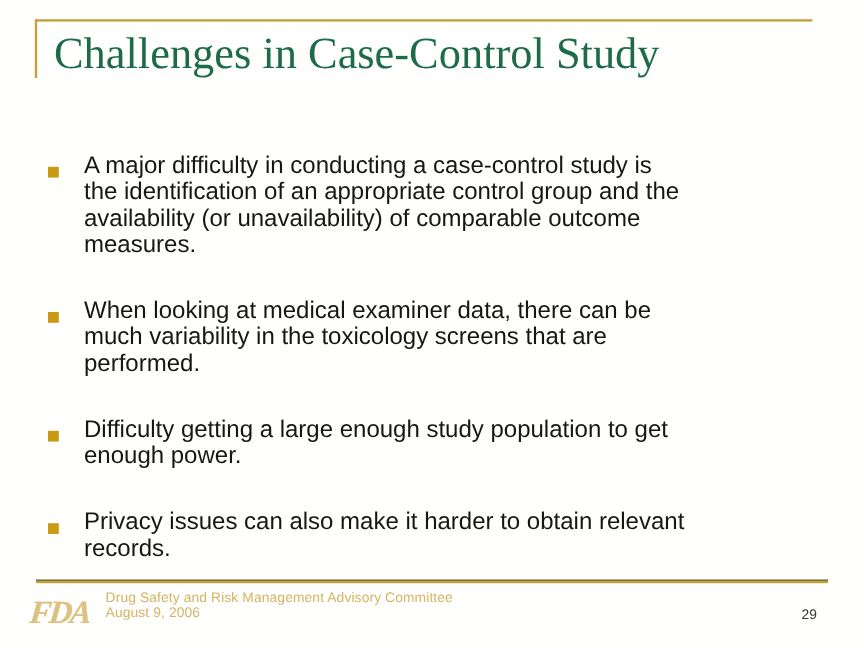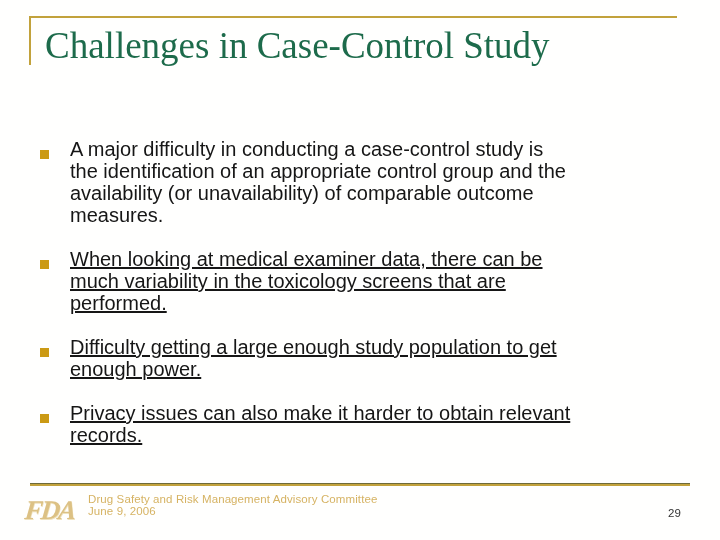--- a/index.html
+++ b/index.html
@@ -42,32 +42,32 @@
     width: 640px;
     font-family: "Liberation Serif", "DejaVu Serif", serif;
     font-size: 37px;
     font-weight: 400;
     line-height: 40px;
     color: var(--title-green);
     white-space: nowrap;
   }
   .bullets {
     position: absolute;
-    left: 40px; top: 138px;
+    left: 40px; top: 127px;
     width: 630px;
     list-style: none;
   }
   .bullets li {
     position: relative;
     padding-left: 30px;
     font-size: 20px;
     line-height: 22px;
     color: var(--text-black);
   }
-  .bullets li + li { margin-top: 22px; text-decoration: underline; }
+  .bullets li + li { margin-top: 33px; }
   .bullet-square {
     position: absolute;
     left: 0; top: 12px;
     width: 9px; height: 9px;
     background: var(--bullet-gold);
   }
   .bullet-text { white-space: pre-line; }
   .footer-rule {
     position: absolute;
     left: 30px; top: 483px;
@@ -139,18 +139,18 @@
 records.</span>
     </li>
   </ul>
 
   <div class="footer-rule"></div>
 
   <div class="fda-logo">FDA</div>
 
   <div class="footer-text">
     <div>Drug Safety and Risk Management Advisory Committee</div>
-    <div>June 9, 2006</div>
+    <div>August 9, 2006</div>
   </div>
 
   <div class="page-number">29</div>
 
 </div>
 
 </body></html>

